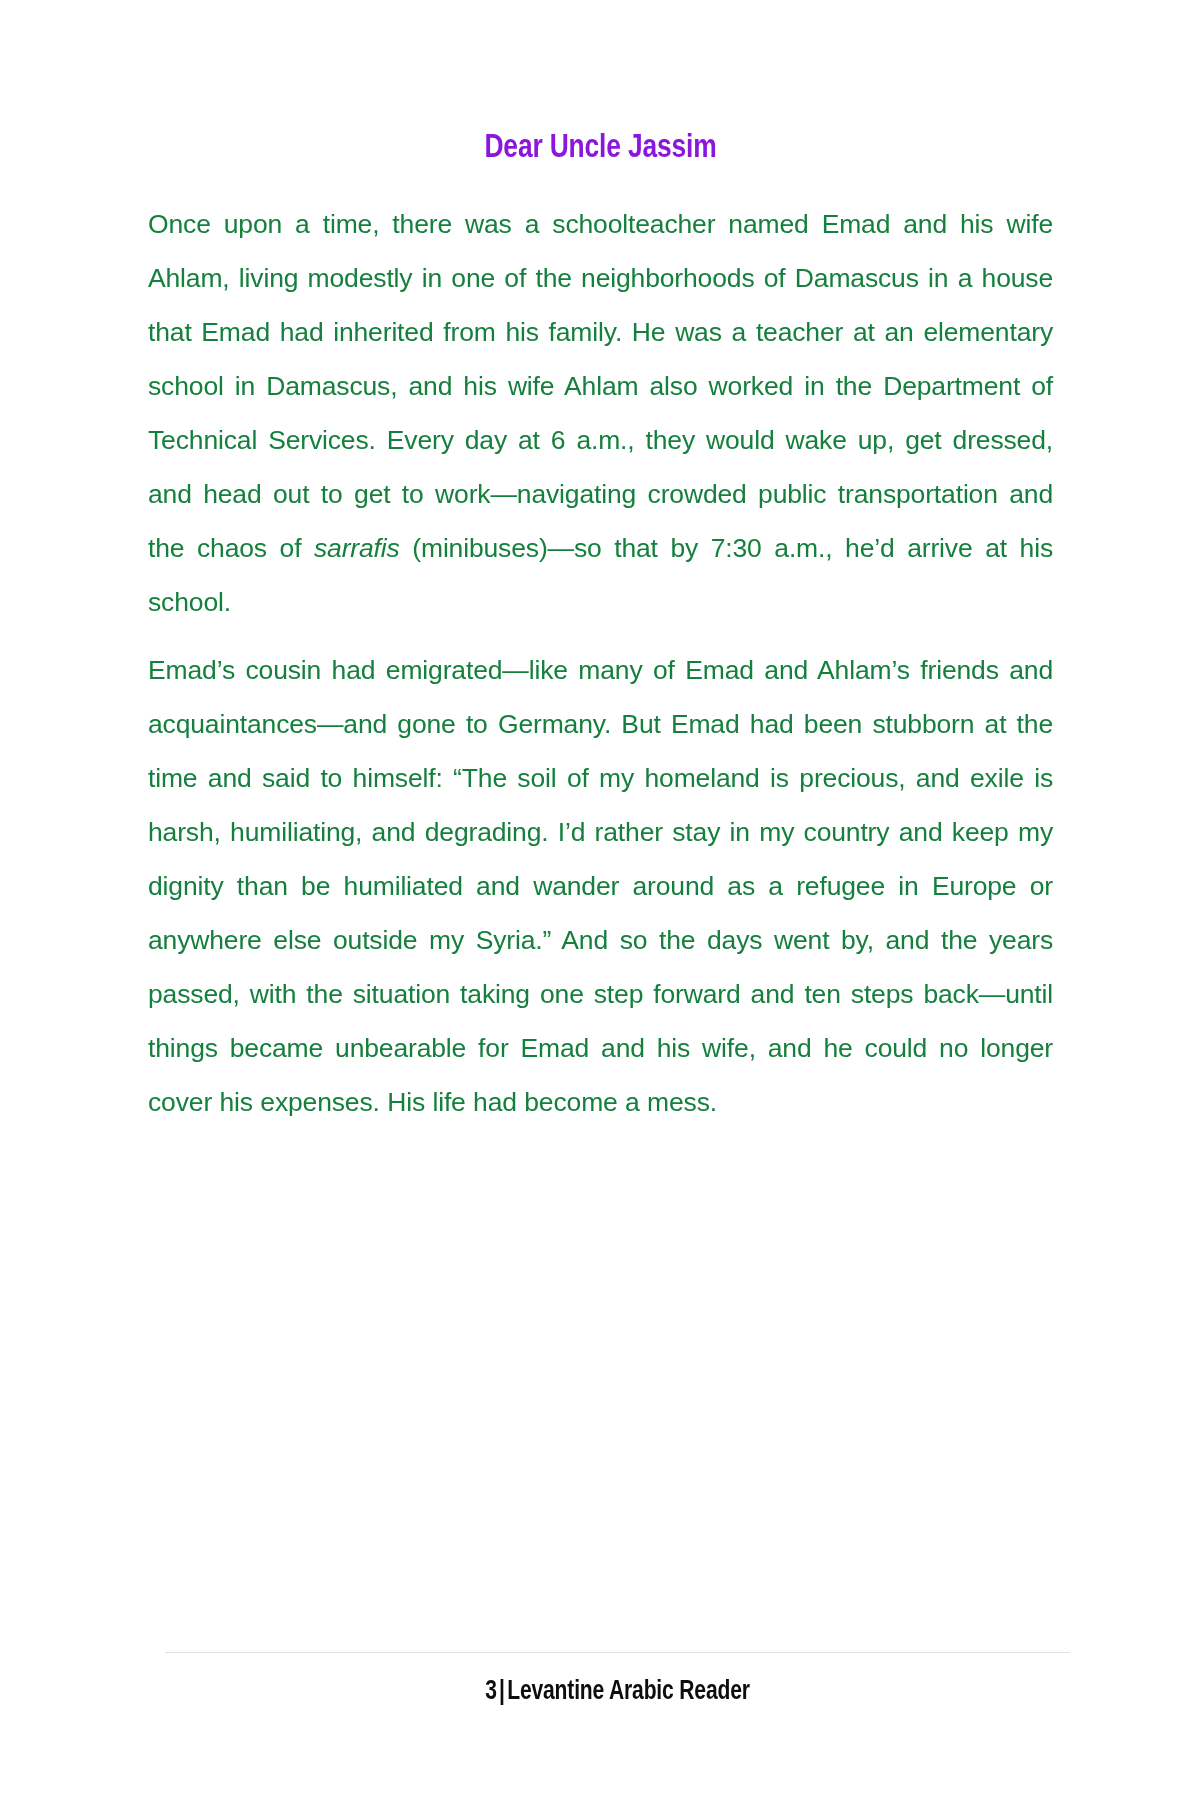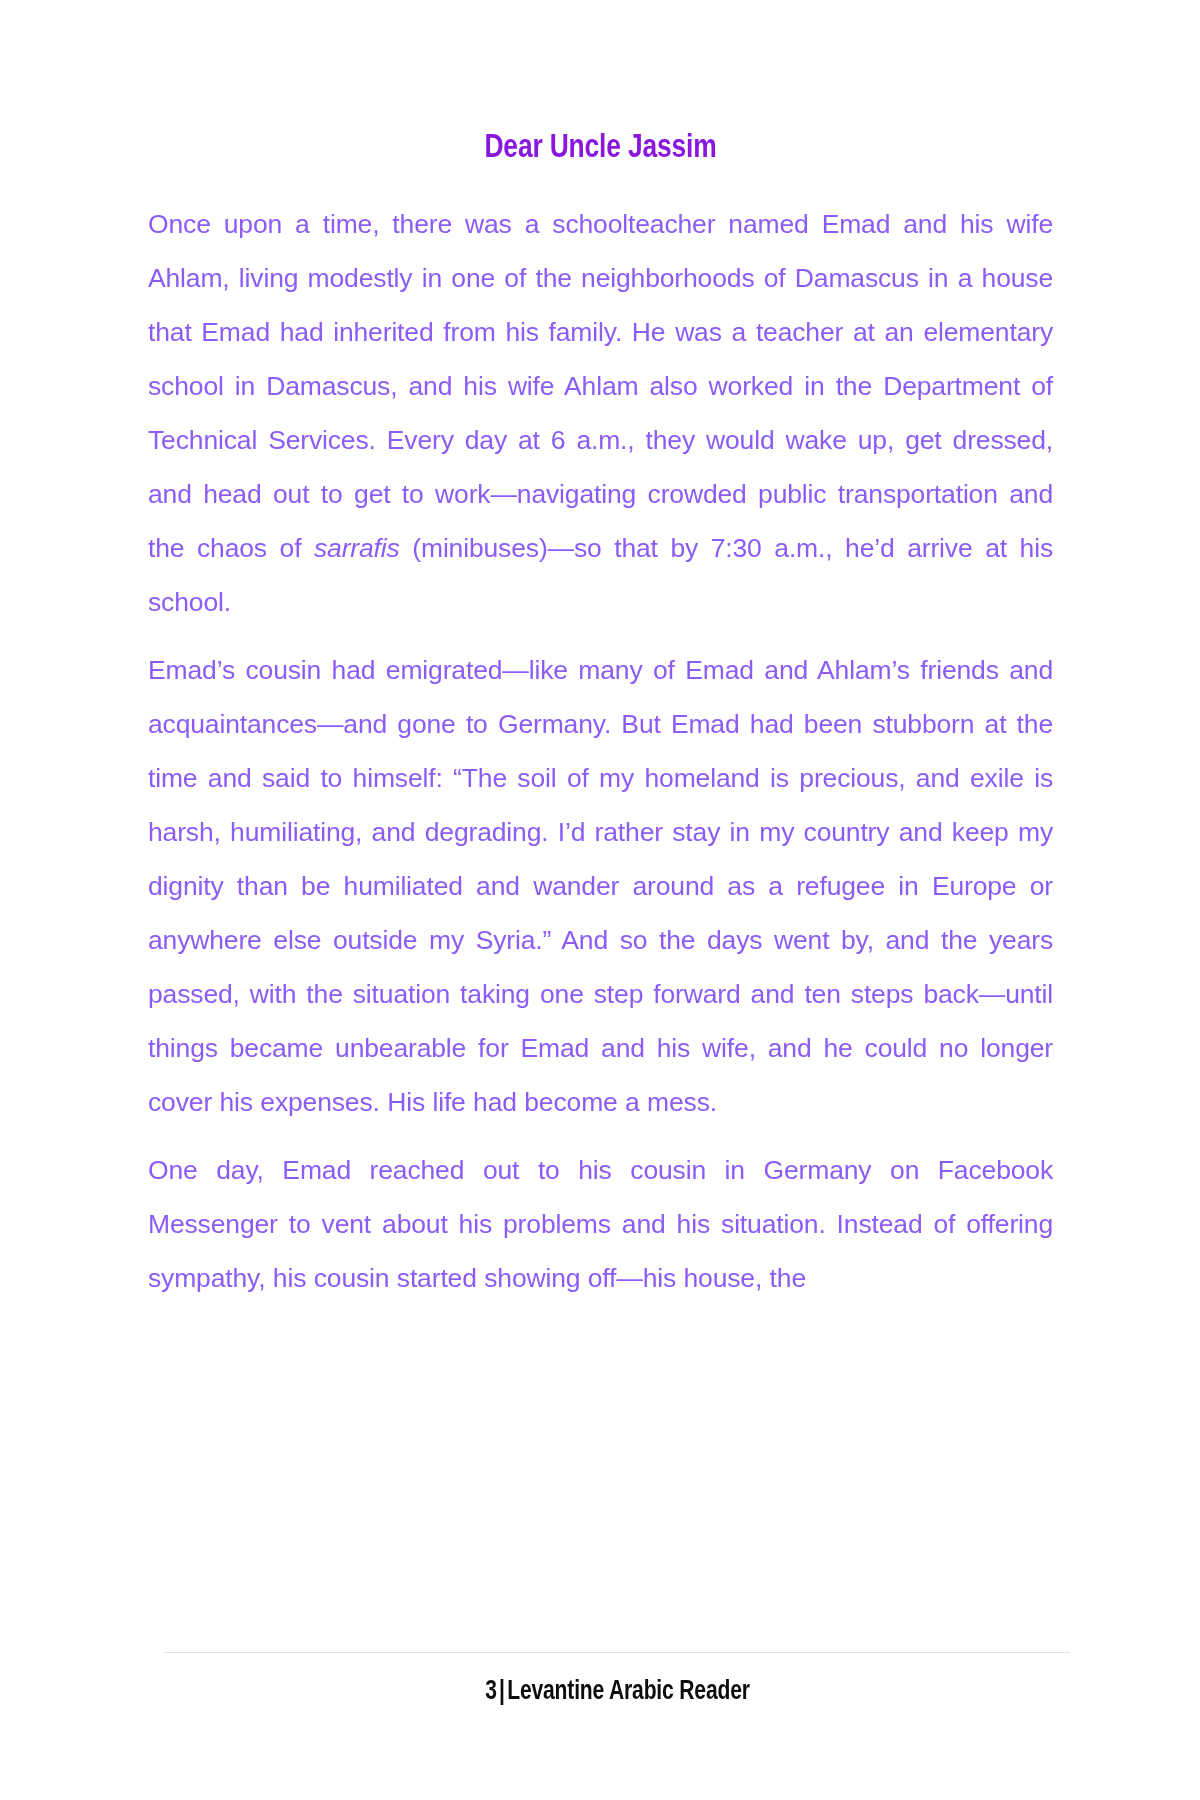--- a/index.html
+++ b/index.html
@@ -39,21 +39,21 @@
     transform-origin: center center;
     white-space: nowrap;
     margin: 0 0 32px 0;
   }
 
   
   .body-paragraph {
     font-family: "Liberation Sans", sans-serif;
     font-size: 26.5px;
     line-height: 54px;
-    color: #8b5cf6;
+    color: #15803d;
     text-align: justify;
     text-justify: inter-word;
     margin: 0 0 14px 0;
     letter-spacing: -0.15px;
     word-spacing: 0.2px;
   }
 
   .body-paragraph:last-of-type {
     margin-bottom: 0;
   }
@@ -100,21 +100,20 @@
 
 <div class="page">
 
   <div class="content">
 
     <h1 class="chapter-title">Dear Uncle Jassim</h1>
 
     <div id="paragraphs">
         <p class="body-paragraph">Once upon a time, there was a schoolteacher named Emad and his wife Ahlam, living modestly in one of the neighborhoods of Damascus in a house that Emad had inherited from his family. He was a teacher at an elementary school in Damascus, and his wife Ahlam also worked in the Department of Technical Services. Every day at 6 a.m., they would wake up, get dressed, and head out to get to work—navigating crowded public transportation and the chaos of <i>sarrafis</i> (minibuses)—so that by 7:30 a.m., he’d arrive at his school.</p>
         <p class="body-paragraph">Emad’s cousin had emigrated—like many of Emad and Ahlam’s friends and acquaintances—and gone to Germany. But Emad had been stubborn at the time and said to himself: “The soil of my homeland is precious, and exile is harsh, humiliating, and degrading. I’d rather stay in my country and keep my dignity than be humiliated and wander around as a refugee in Europe or anywhere else outside my Syria.” And so the days went by, and the years passed, with the situation taking one step forward and ten steps back—until things became unbearable for Emad and his wife, and he could no longer cover his expenses. His life had become a mess.</p>
-        <p class="body-paragraph">One day, Emad reached out to his cousin in Germany on Facebook Messenger to vent about his problems and his situation. Instead of offering sympathy, his cousin started showing off—his house, the</p>
       </div>
 
   </div>
 
   <div class="page-footer">
     <div class="footer-rule"></div>
     <div class="footer-text">
       <span>3</span><span class="sep">|</span><span>Levantine Arabic Reader</span>
     </div>
   </div>

